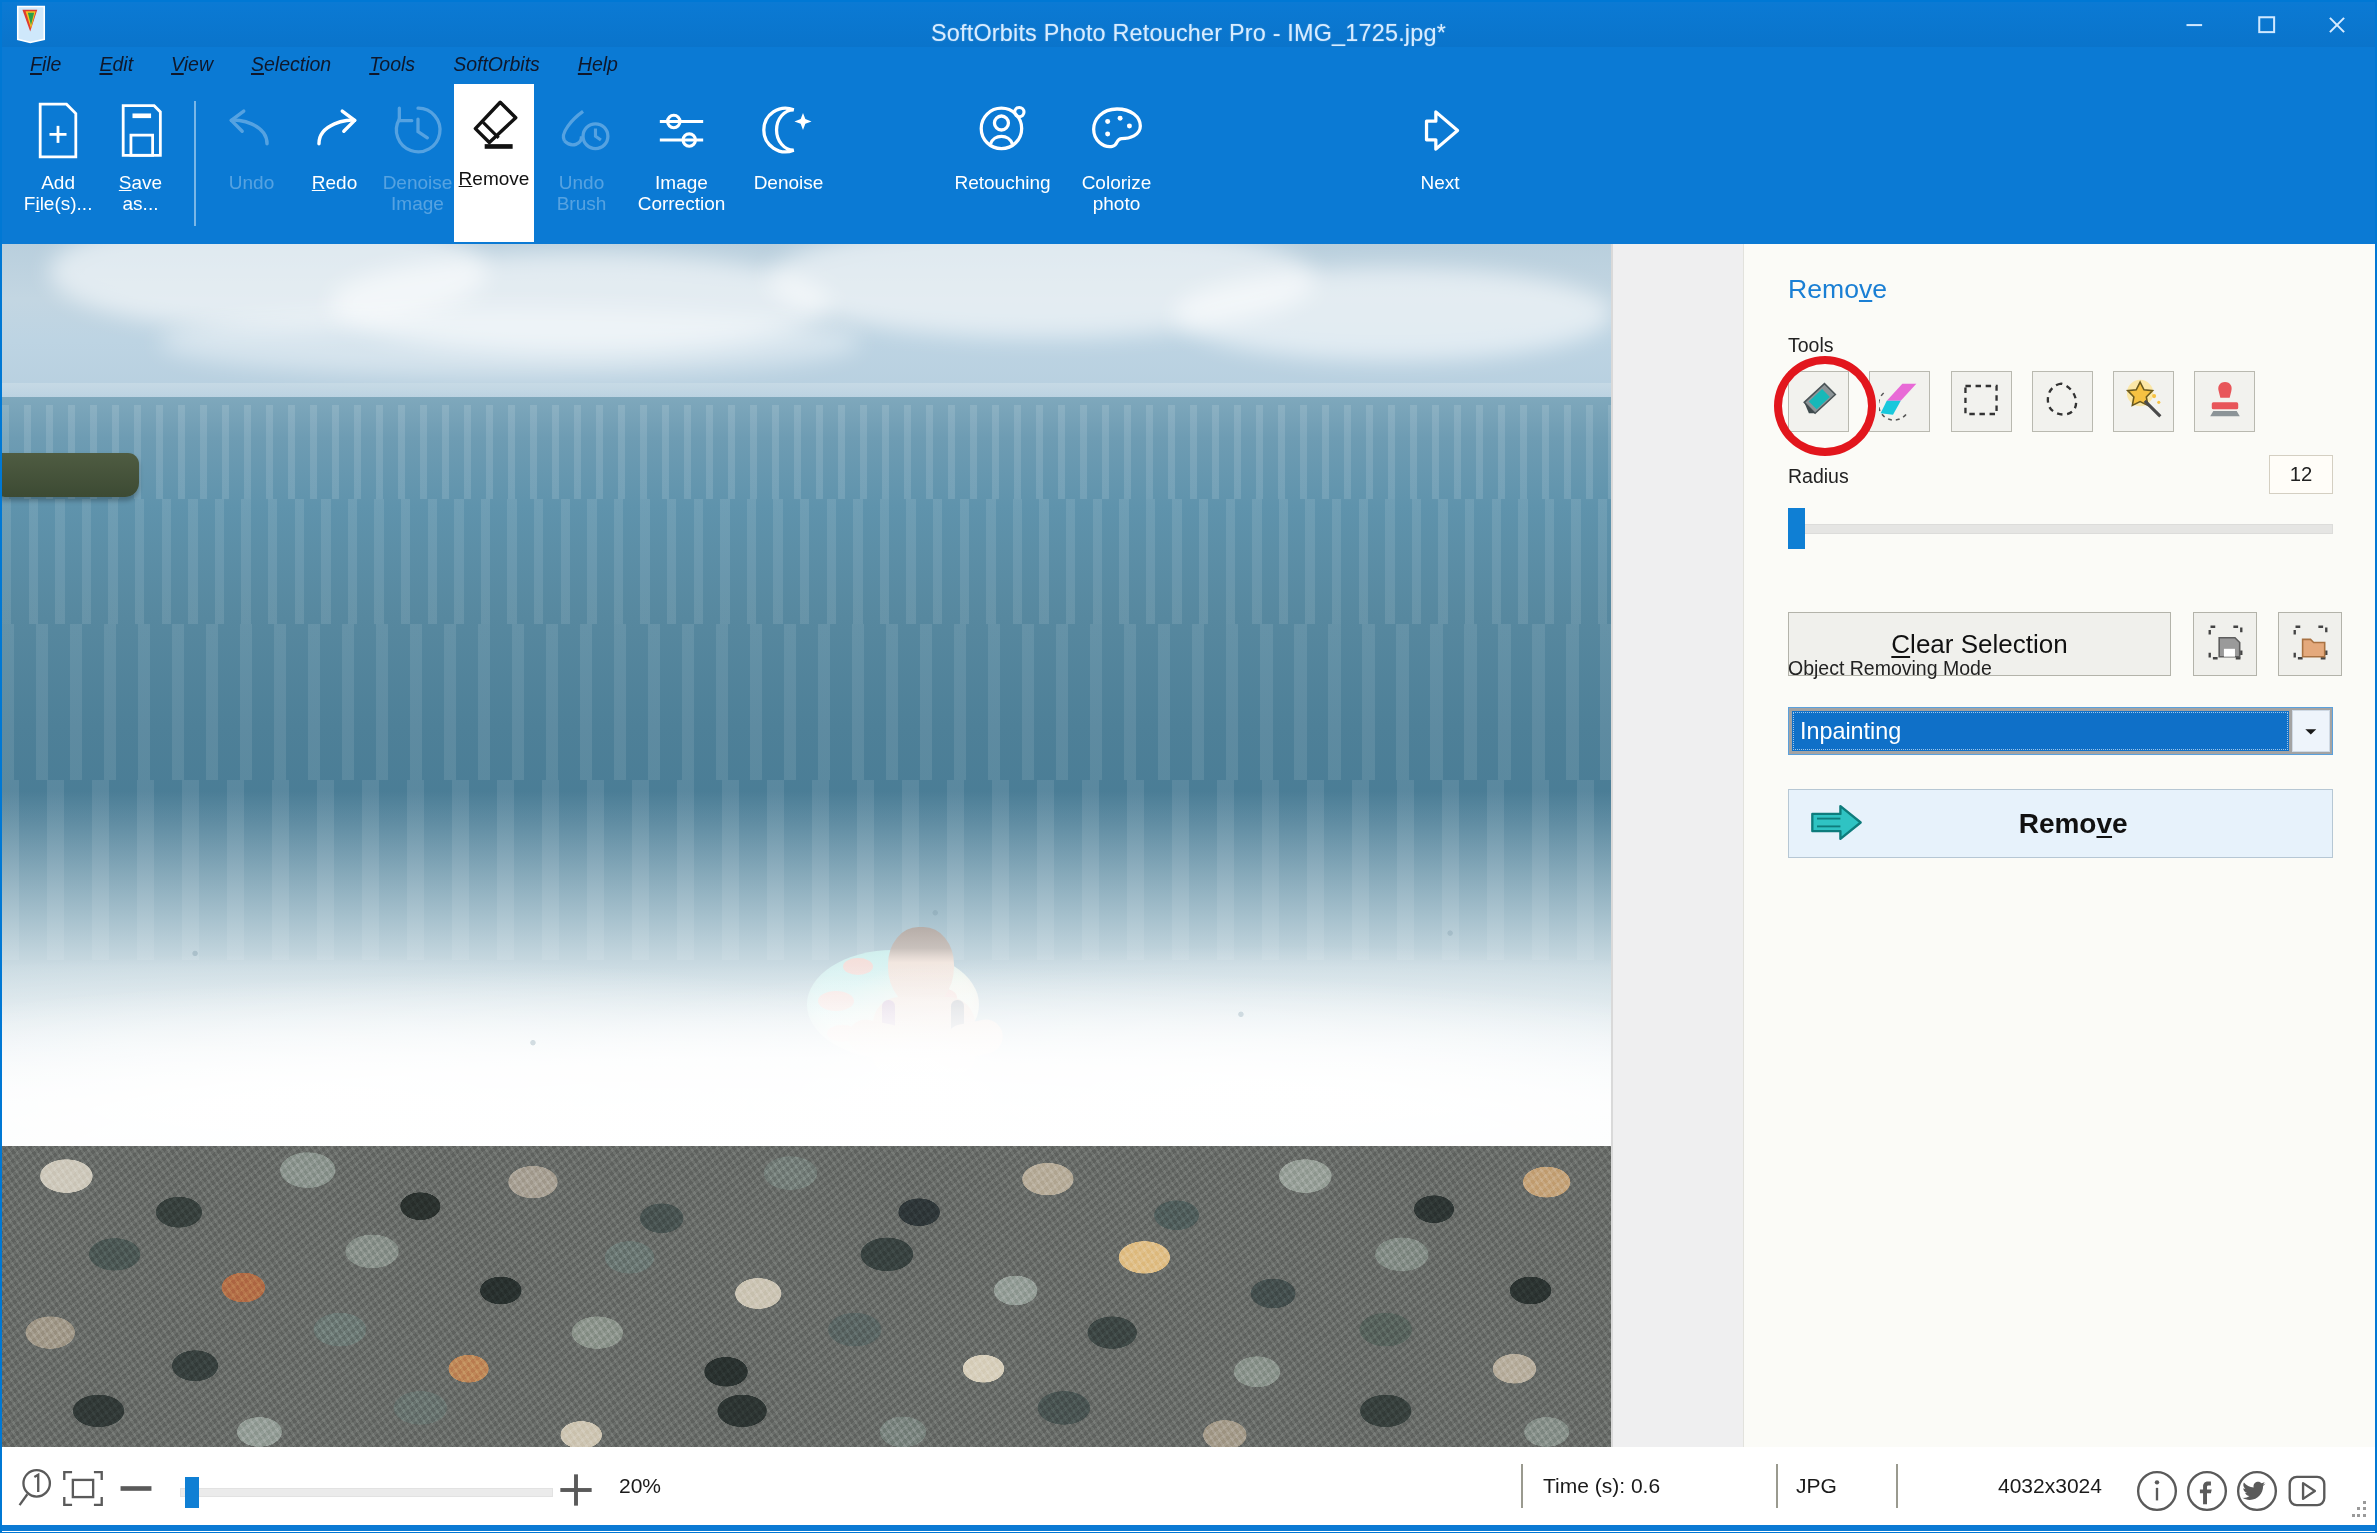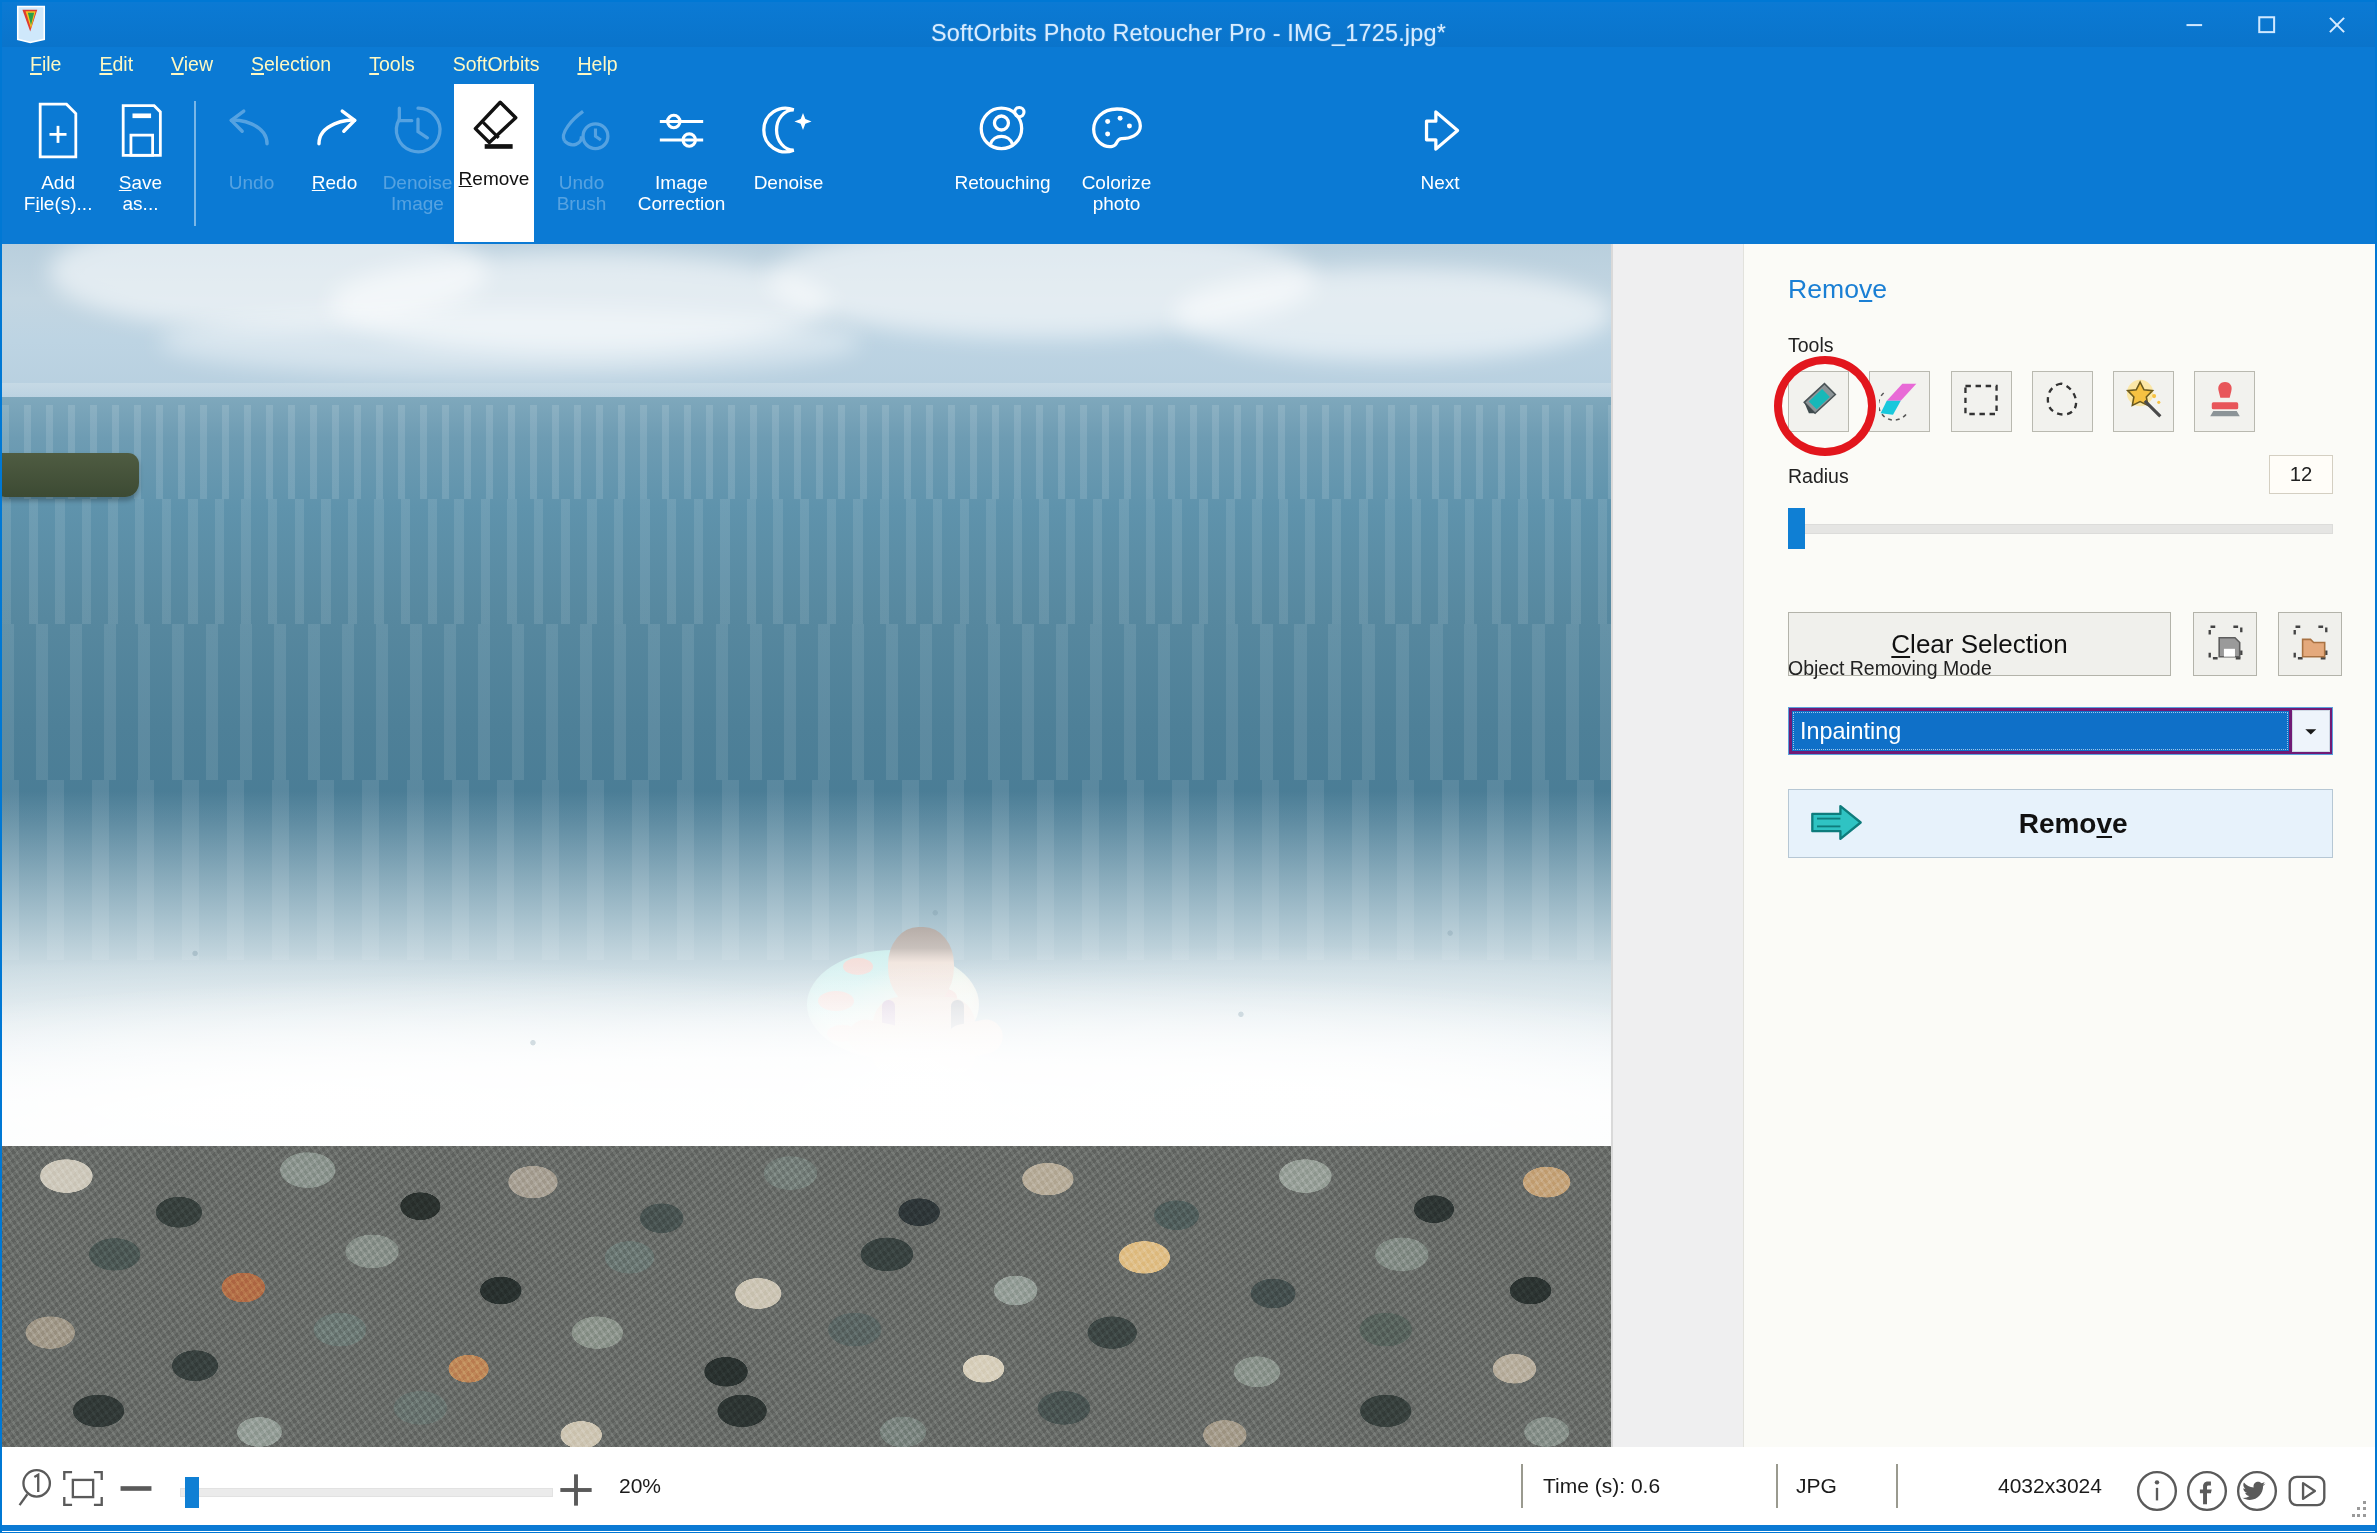--- a/index.html
+++ b/index.html
@@ -44,22 +44,22 @@
   #btn-close { right: 1.6px; }
 
   
   #menubar {
     position: absolute; left: 0; top: 45px;
     width: 2373px; height: 35px;
     background: #0b7ad4;
     display: flex; align-items: center; padding-left: 28px;
   }
   .menu-item {
-    color: #fef9c3; font-size: 19.5px; margin-right: 38px;
-    white-space: nowrap; cursor: default;
+    color: #0f172a; font-size: 19.5px; margin-right: 38px;
+    white-space: nowrap; cursor: default; font-style: italic;
   }
   .menu-item u { text-decoration-thickness: 1.6px; text-underline-offset: 2.3px; }
 
   
   #ribbon {
     position: absolute; left: 0; top: 80px;
     width: 2373px; height: 163px;
     background: #0b7ad4;
   }
   .tool {
@@ -293,21 +293,21 @@
     position: absolute; top: 368px; width: 64px; height: 64px;
     border: 0.8px solid #b3b3aa; background: #f0f0ec;
     display:flex; align-items:center; justify-content:center;
   }
   #save-sel-btn { left: 449px; }
   #load-sel-btn { left: 534px; }
   #mode-label { position: absolute; left: 44px; top: 413px; font-size: 19.5px; color: #222; }
   #mode-combo {
     position: absolute; left: 44px; top: 463px;
     width: 545px; height: 48px;
-    border: 0.8px solid #5aa0dc; background: #701a75;
+    border: 0.8px solid #5aa0dc; background: #a3a3a3;
     display: flex; align-items: stretch;
   }
   #mode-value {
     flex: 1; margin: 3.1px; background: #0f70c8; color: #ffffff;
     display: flex; align-items: center; padding-left: 7.8px;
     font-size: 23.4px; outline: 1.6px dotted rgba(255,255,255,.6); outline-offset: -2.3px;
   }
   #mode-arrow {
     width: 38px; margin: 2.3px 2.3px 2.3px 0; background: #eef4fb;
     display: flex; align-items: center; justify-content: center;

